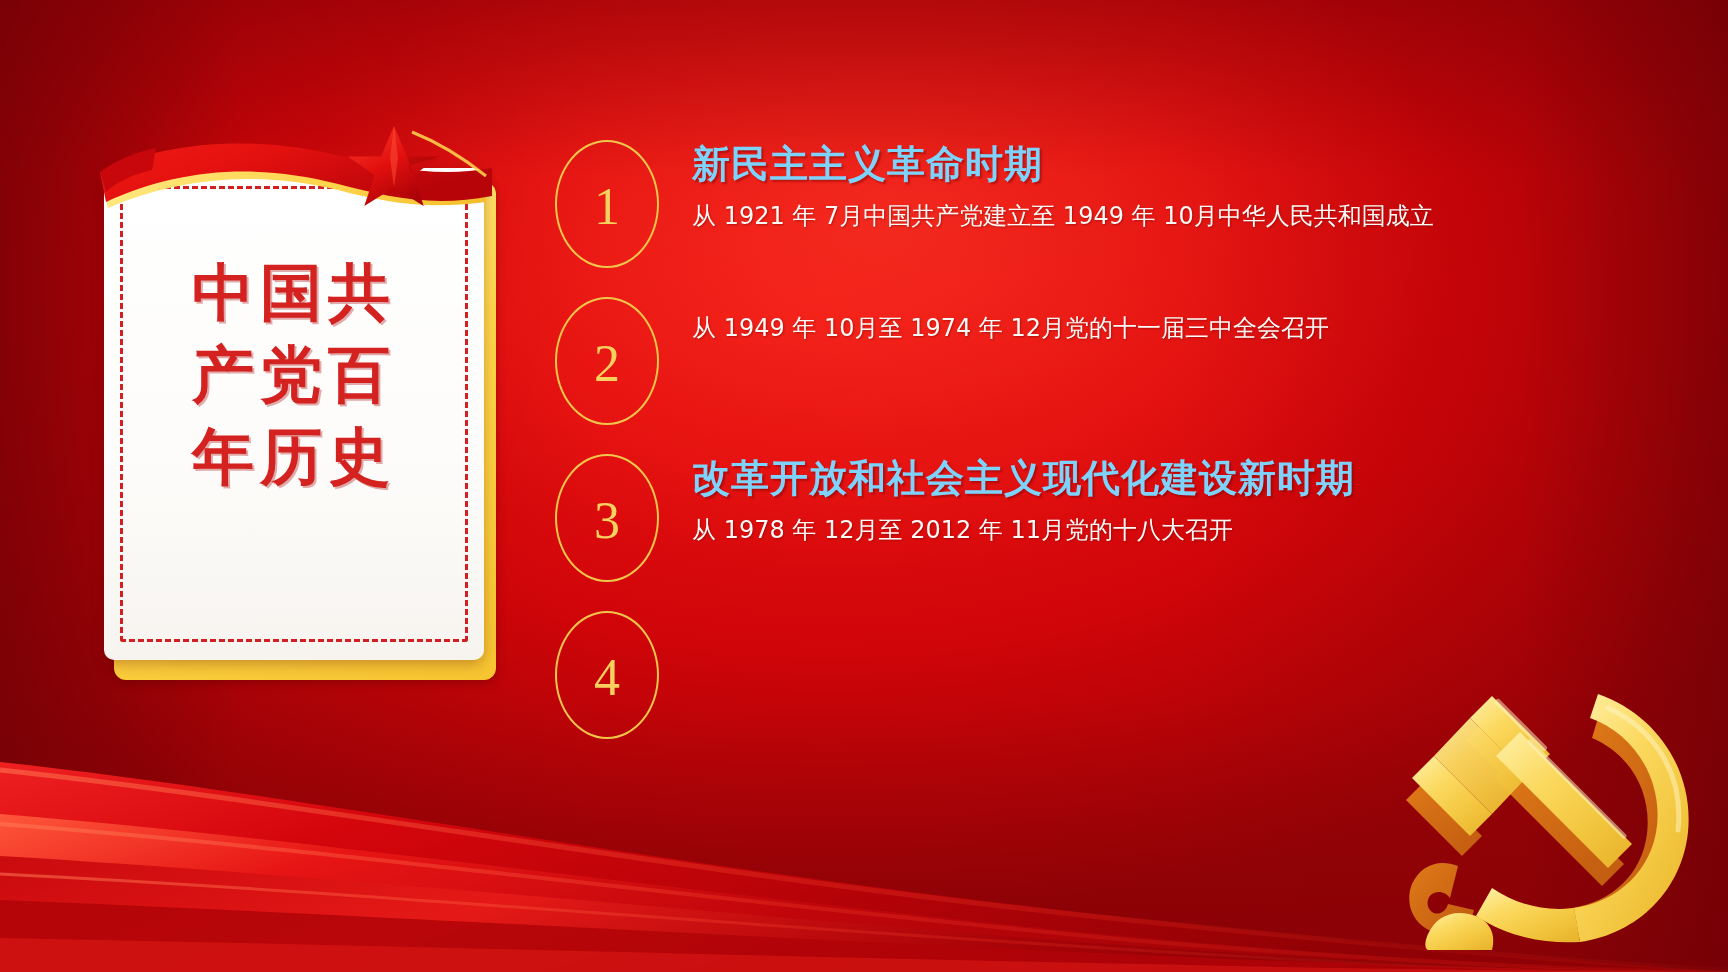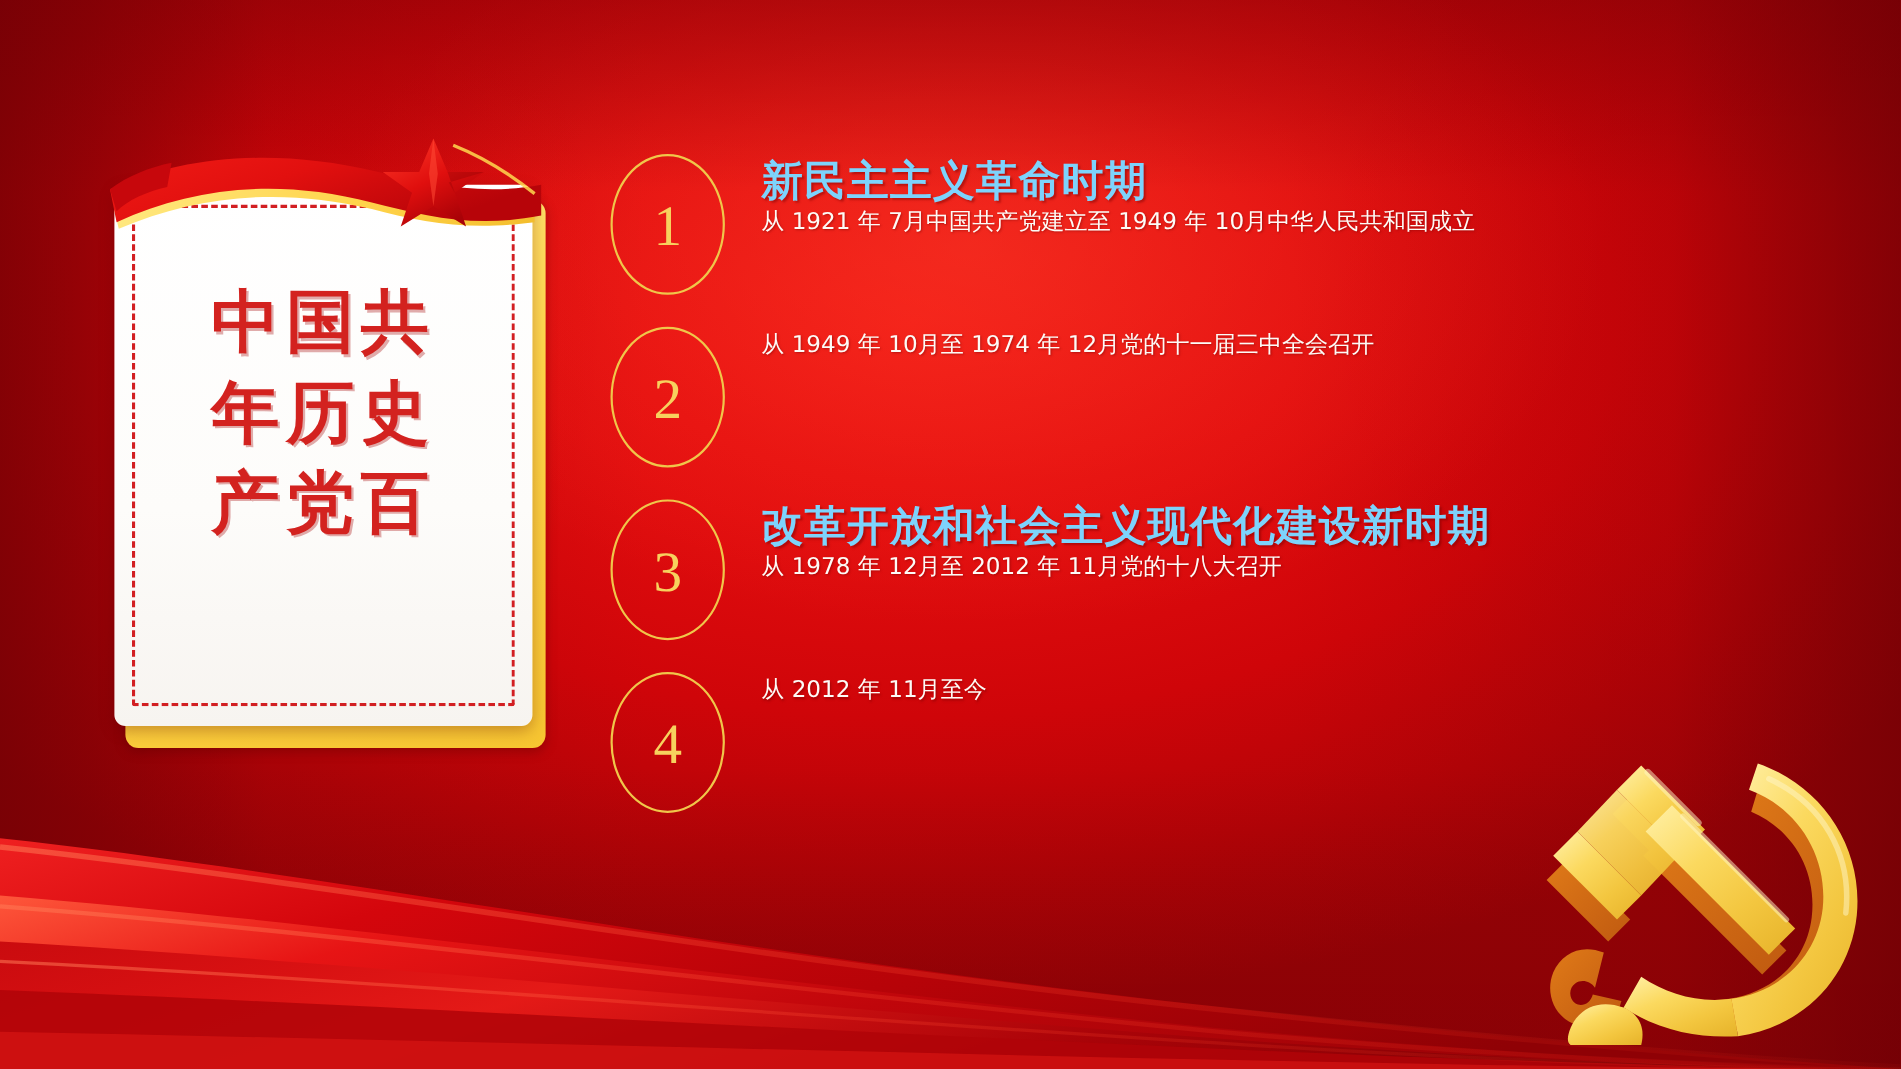--- a/index.html
+++ b/index.html
@@ -152,23 +152,23 @@
   .item-title {
     color: #7dd3fc;
     font-size: 38px;
     font-weight: 700;
     letter-spacing: 1px;
     line-height: 1.18;
     text-shadow: 2px 2px 2px rgba(120,0,0,0.45);
     font-family: "DejaVu Sans", "Liberation Sans", sans-serif;
   }
   .item-desc {
-    margin-top: 0;
+    margin-top: 12px;
     color: #fdfbf7;
-    font-size: 21px;
+    font-size: 24px;
     line-height: 1.42;
     font-weight: 400;
     max-width: 800px;
     text-shadow: 1px 1px 2px rgba(110,0,0,0.45);
     font-family: "DejaVu Sans", "Liberation Sans", sans-serif;
   }
 
   
   .emblem {
     position: absolute;
@@ -227,22 +227,22 @@
       <path d="M0,232 C 360,250 790,288 1200,312 C 1440,326 1620,330 1728,330" fill="none" stroke="url(#sg4)" stroke-width="3"></path>
     </svg>
   </div>
 
   <div class="card-wrap">
     <div class="card-goldframe"></div>
     <div class="card-white">
       <div class="card-dash"></div>
       <div class="card-title">
         <span>中国共</span>
+        <span>产党百</span>
         <span>年历史</span>
-        <span>产党百</span>
       </div>
     </div>
 
     <div class="card-ribbon">
       <svg viewBox="0 0 420 140">
         <defs>
           <linearGradient id="rb1" x1="0" y1="0" x2="1" y2="0.4">
             <stop offset="0%" stop-color="#ef1a15"></stop>
             <stop offset="45%" stop-color="#e2100f"></stop>
             <stop offset="100%" stop-color="#b70409"></stop>
@@ -309,21 +309,20 @@
         <div class="item-desc">从 1978 年 12月至 2012 年 11月党的十八大召开</div>
       </div>
     </div>
 
     <div class="item">
       <div class="badge">
         <div class="ring"></div>
         <div class="num">4</div>
       </div>
       <div class="texts">
-        <div class="item-desc">从 2012 年 11月至今</div>
       </div>
     </div>
 
   </div>
 
   <div class="emblem">
     <svg viewBox="0 0 330 300">
       <defs>
         <linearGradient id="eg" x1="0.1" y1="0" x2="0.9" y2="1">
           <stop offset="0%" stop-color="#ffeea0"></stop>

